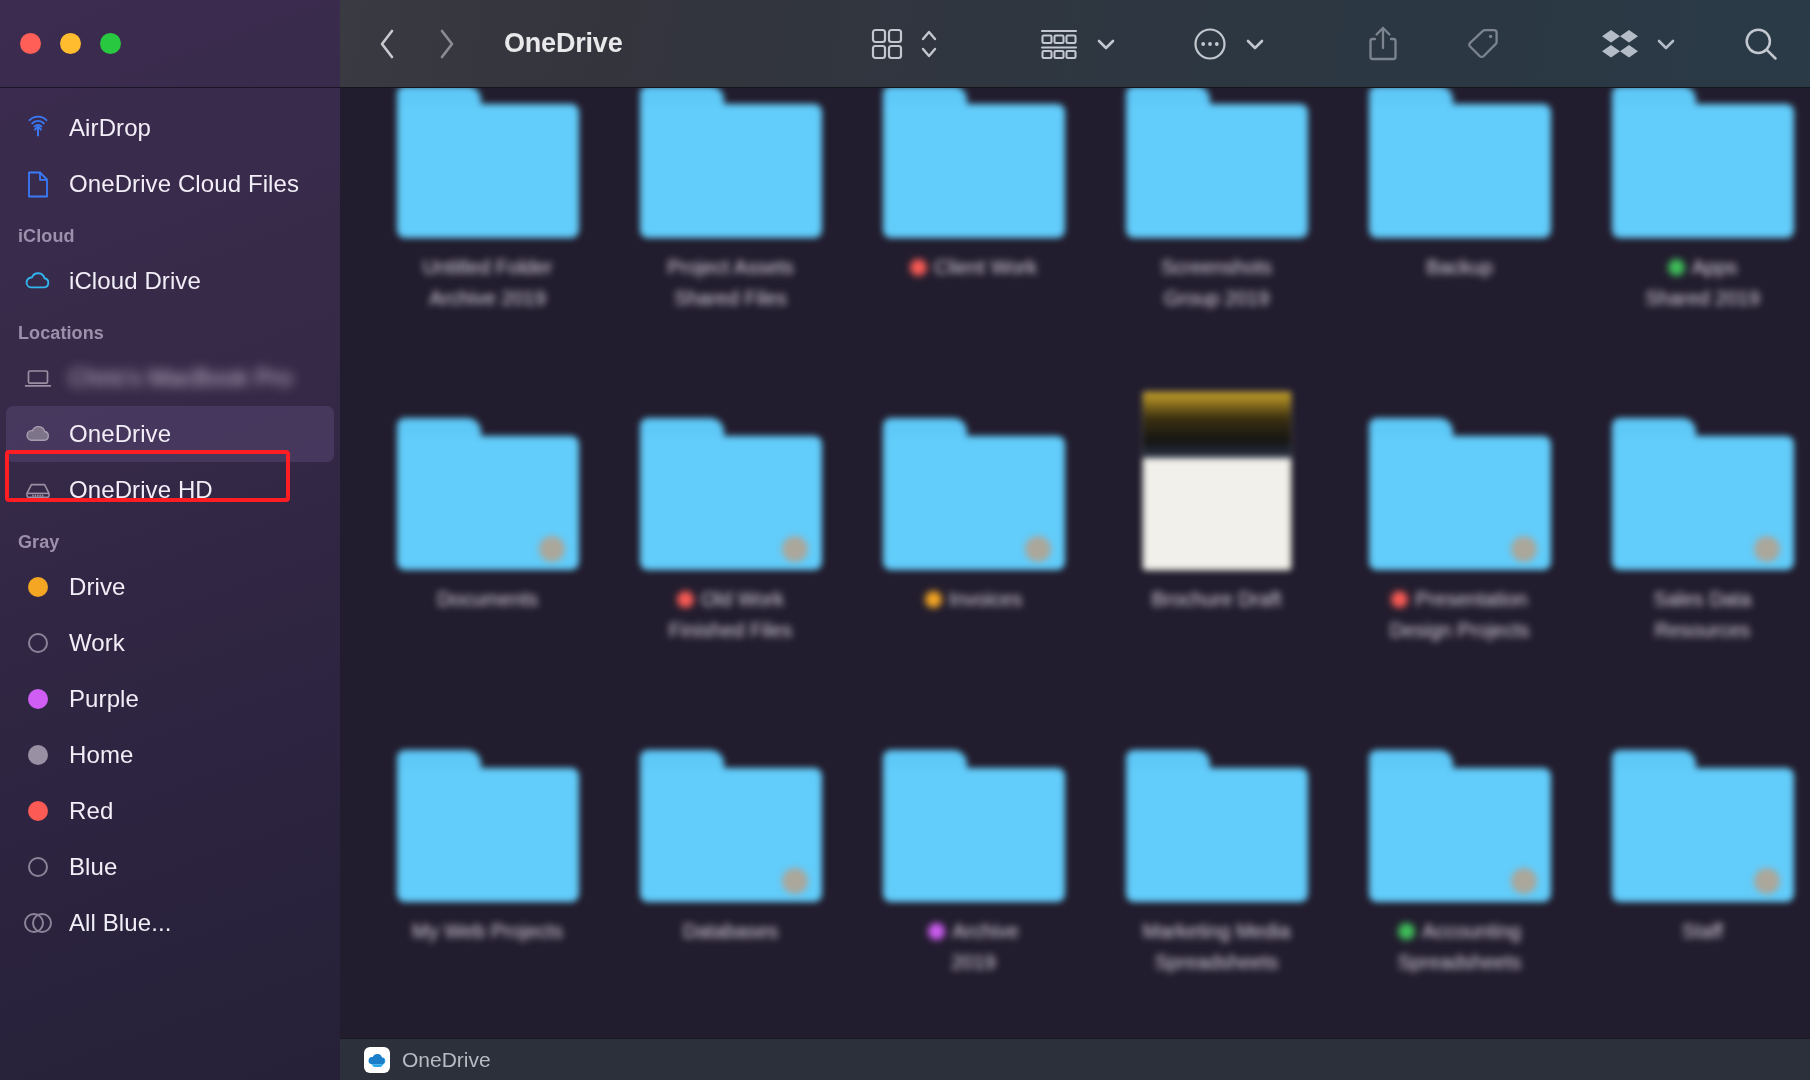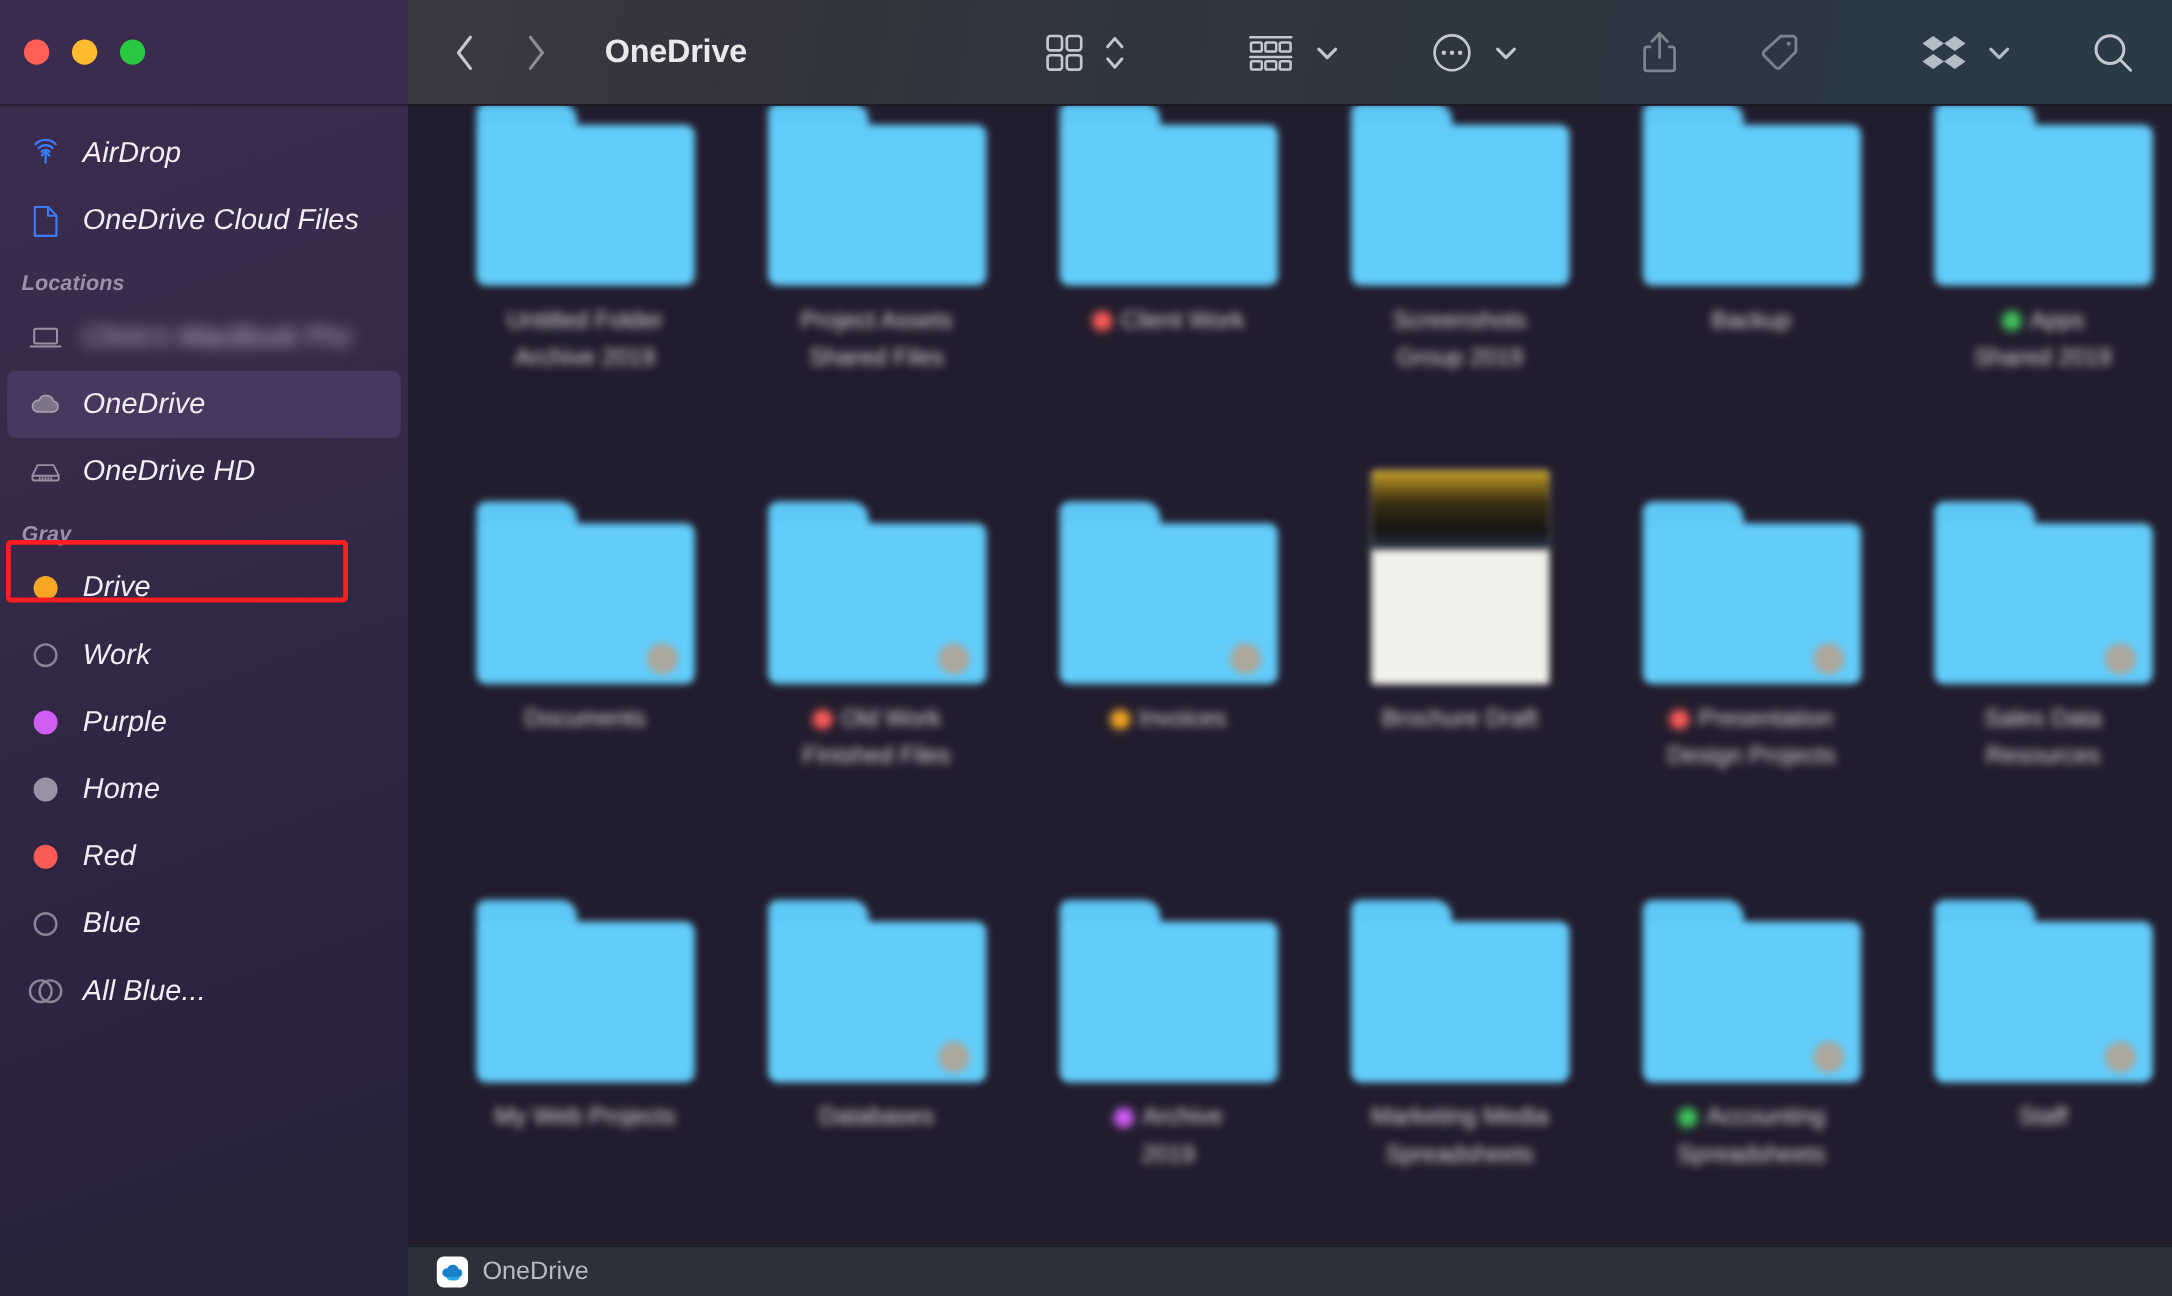--- a/index.html
+++ b/index.html
@@ -19,21 +19,20 @@
   }
 
   
   .sidebar {
     position: relative;
     width: 340px;
     height: 1080px;
     background: linear-gradient(160deg, #3c2c50 0%, #362a48 35%, #2c2440 70%, #262038 100%);
     flex: 0 0 340px;
     overflow: hidden;
-    font-style: italic;
   }
   .traffic-bar {
     height: 88px;
     display: flex;
     align-items: center;
     padding-left: 20px;
     gap: 19px;
     border-bottom: 1px solid #1a1426;
   }
   .tl {
@@ -307,21 +306,30 @@
       <div class="sb-item">
         <span class="sb-icon">
           <svg width="22" height="27" viewBox="0 0 22 27" fill="none" stroke="#3a7bfa" stroke-width="1.8">
             <path d="M2 1.5h11l7 7v17H2z" stroke-linejoin="round"></path>
             <path d="M13 1.6v7.2h7" stroke-linejoin="round"></path>
           </svg>
         </span>
         <span class="sb-label">OneDrive Cloud Files</span>
       </div>
 
-
+      <div class="sb-section-title">iCloud</div>
+
+      <div class="sb-item">
+        <span class="sb-icon">
+          <svg width="28" height="20" viewBox="0 0 28 20" fill="none" stroke="#32b6f0" stroke-width="1.9">
+            <path d="M7.2 16.4h13a4.6 4.6 0 0 0 .3-9.1 6.6 6.6 0 0 0-12.6-.8 4.6 4.6 0 0 0-.7 9.9z" stroke-linejoin="round"></path>
+          </svg>
+        </span>
+        <span class="sb-label">iCloud Drive</span>
+      </div>
 
       <div class="sb-section-title">Locations</div>
 
       <div class="sb-item">
         <span class="sb-icon">
           <svg width="28" height="22" viewBox="0 0 28 22" fill="none" stroke="#9990a3" stroke-width="1.7">
             <rect x="4.5" y="4" width="19" height="12.2" rx="1.4"></rect>
             <path d="M1.6 18.8h24.8" stroke-linecap="round"></path>
           </svg>
         </span>

